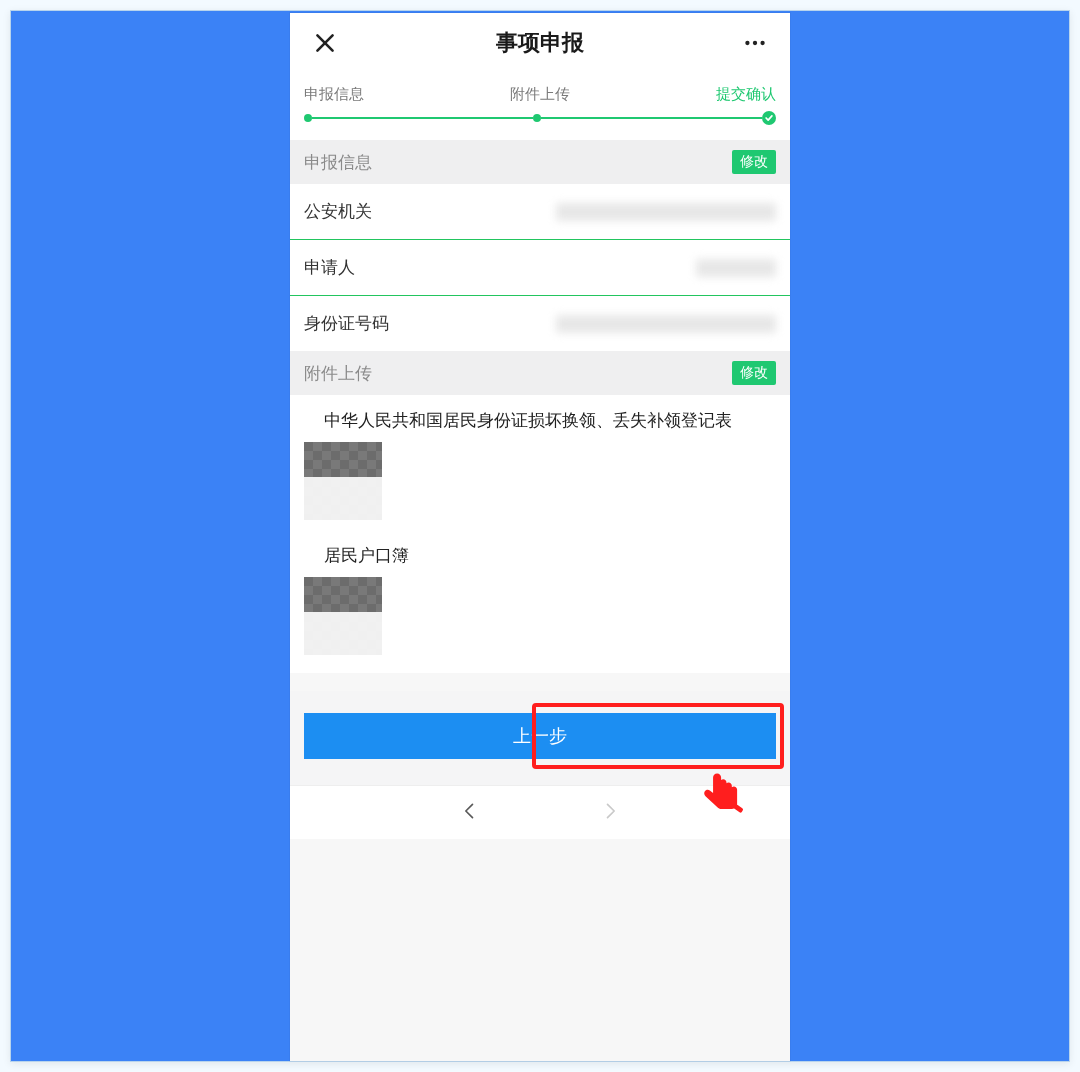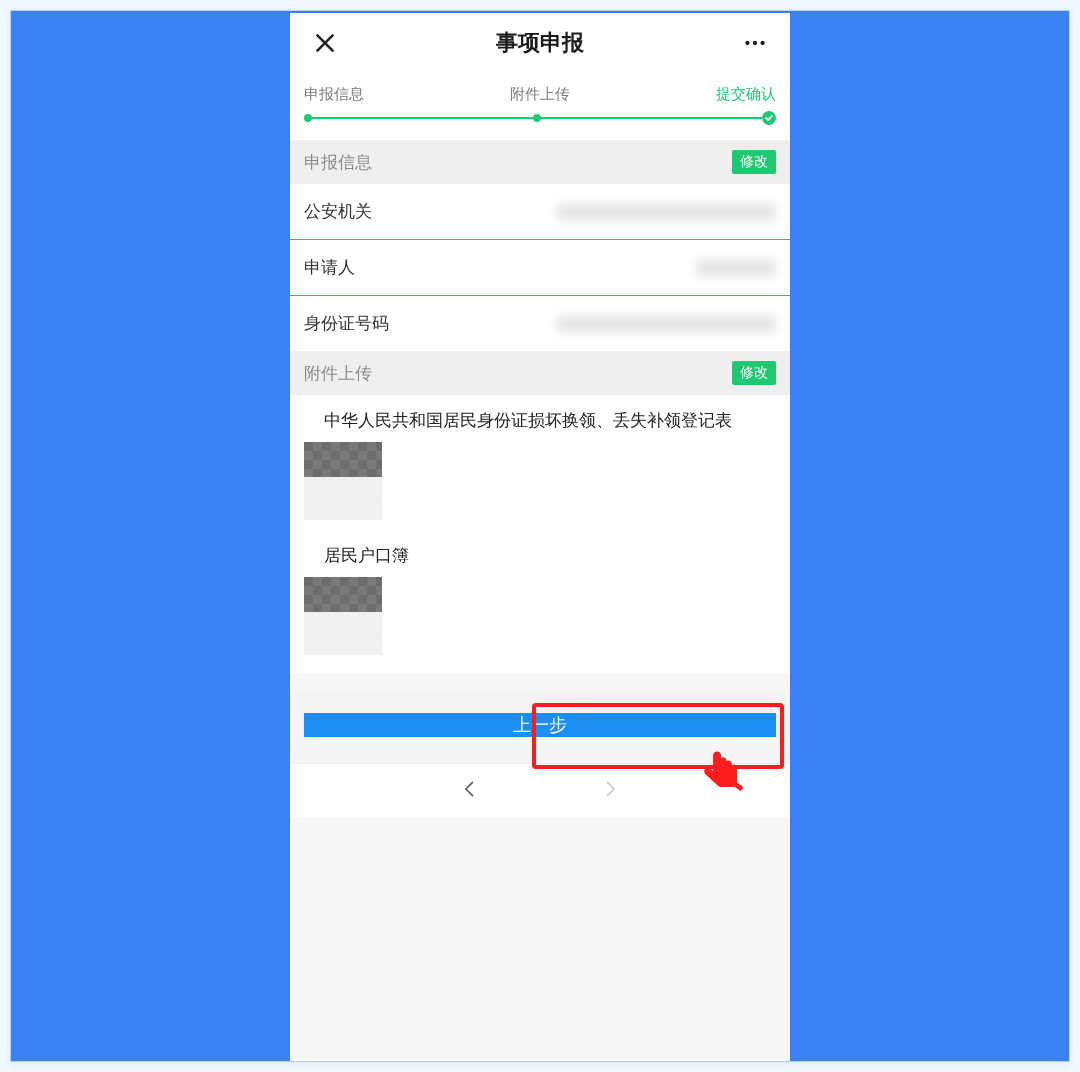--- a/index.html
+++ b/index.html
@@ -151,21 +151,20 @@
     filter: blur(0.5px);
   }
 
   
   .footer {
     background: #f5f5f6;
     padding: 22px 14px 26px 14px;
     display: flex;
     gap: 21px;
     position: relative;
-    flex-direction: column;
   }
   .big-btn {
     flex: 1;
     height: 46px;
     border: none;
     background: #1c8ef2;
     color: #fff;
     font-size: 18px;
     font-weight: 500;
     display: flex;

